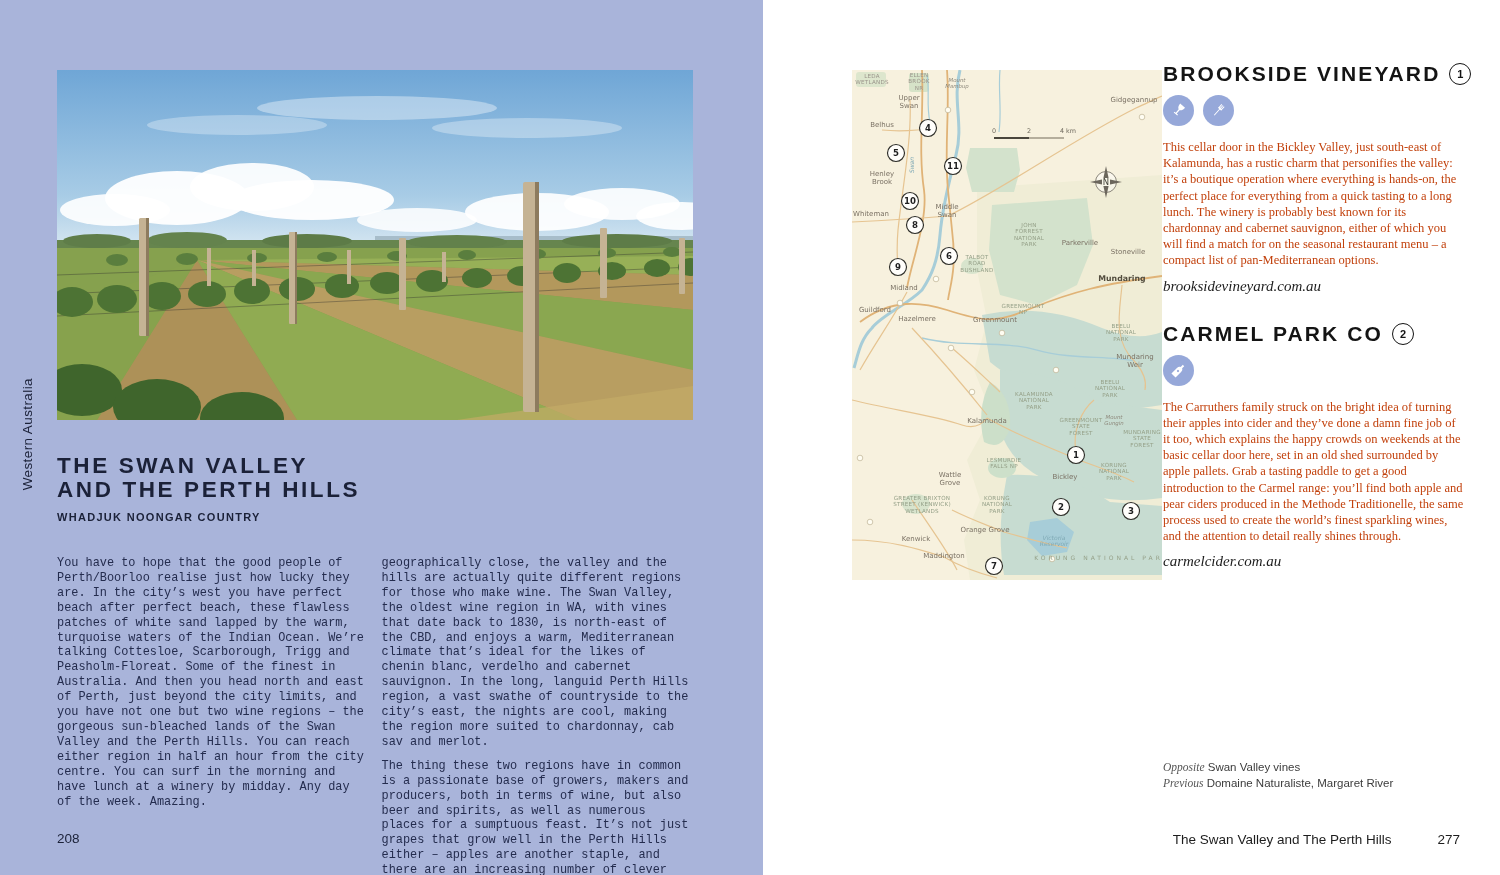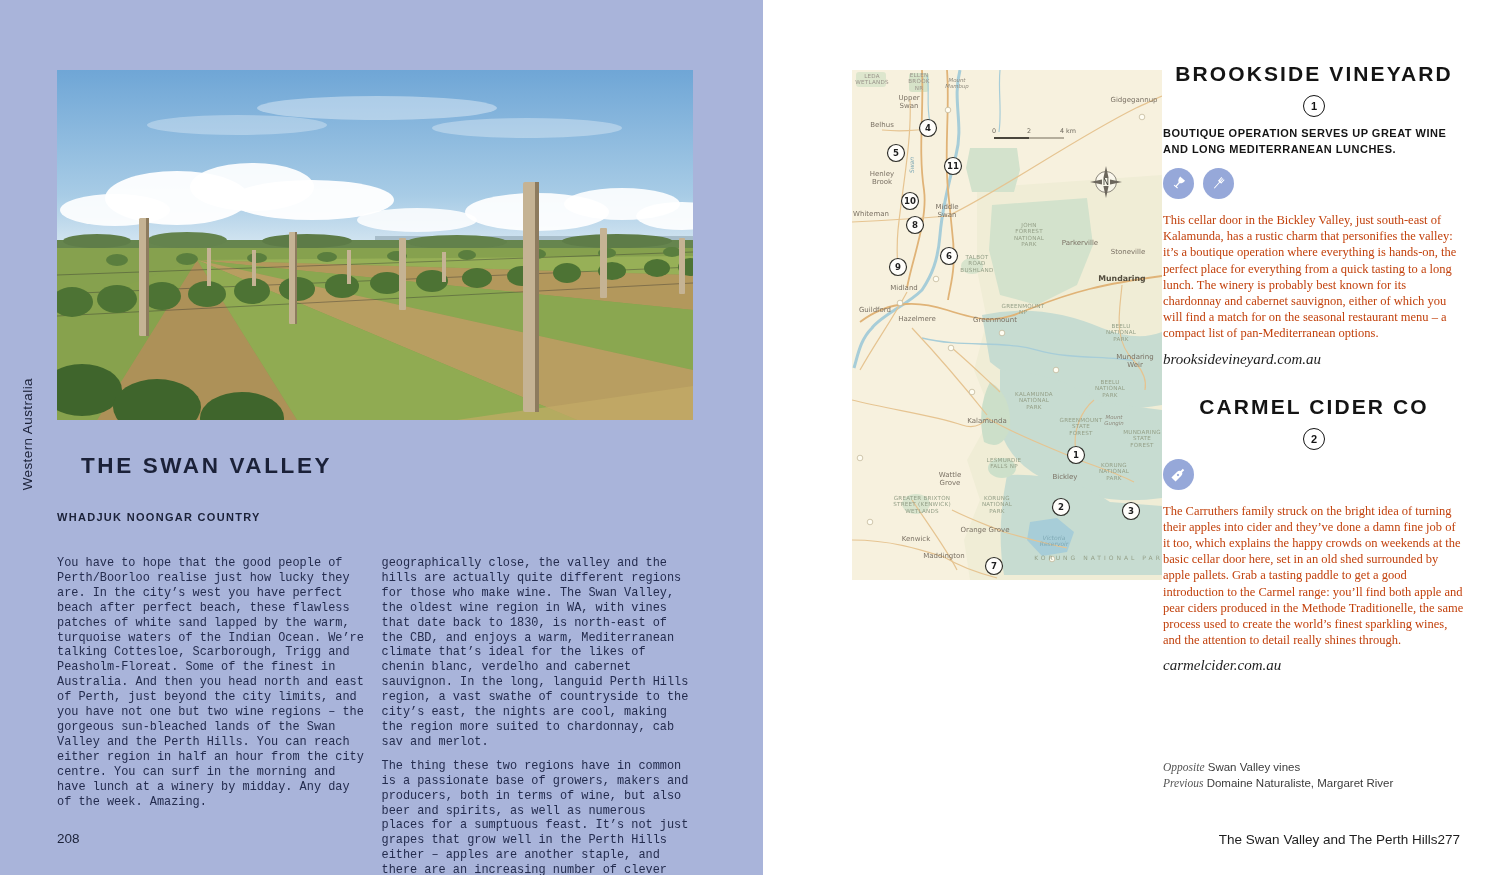--- a/index.html
+++ b/index.html
@@ -15,21 +15,21 @@
   .page-left{width:763px;background:var(--left-page-bg);}
   .page-right{width:737px;background:#ffffff;}
 
   .spine-label{position:absolute;left:20px;top:378px;writing-mode:vertical-rl;transform:rotate(180deg);
     font-size:13.5px;font-weight:500;letter-spacing:.4px;color:var(--title-navy);}
 
   .photo{position:absolute;left:57px;top:70px;width:636px;height:350px;overflow:hidden;}
   .photo svg{display:block;width:100%;height:100%;}
 
   .page-title{position:absolute;left:57px;top:454px;font-size:22.5px;font-weight:700;
-    letter-spacing:2.6px;line-height:24px;color:var(--title-navy);margin-left:24px;}
+    letter-spacing:2.6px;line-height:24px;color:var(--title-navy);}
   .page-subtitle{position:absolute;left:57px;top:511px;font-size:11px;font-weight:700;
     letter-spacing:1.3px;color:var(--title-navy);}
 
   .cols{position:absolute;left:57px;top:556px;width:638px;display:flex;gap:11px;}
   .col{flex:1;}
   .col p{font-family:Liberation Mono, monospace;font-size:11.9px;line-height:14.9px;
     color:var(--ink-navy);margin-bottom:9px;}
   .folio{font-size:13.5px;color:#1d1d1d;}
   .folio-left{position:absolute;left:57px;top:831px;color:var(--title-navy);}
 
@@ -44,37 +44,37 @@
   .peak{font-size:5.4px;font-style:italic;fill:#8e897c;}
   .water{font-size:6px;font-style:italic;fill:#7fa9b5;}
   .scale{font-size:6.4px;fill:#6f6a5e;}
   .compass{font-size:8.5px;fill:#45453c;}
   #map-markers circle{fill:#fffefb;stroke:#2e2e29;stroke-width:1.15;}
   .mnum{font-size:8.6px;font-weight:bold;fill:#1f1f1f;text-anchor:middle;font-family:"DejaVu Sans",sans-serif;}
   .shield{fill:#fffdf2;stroke:#bdb294;stroke-width:.7;}
 
   .entries{position:absolute;left:400px;top:62px;width:302px;}
   .entry h2{font-size:21px;font-weight:700;letter-spacing:2.1px;color:var(--heading-black);
-    display:flex;align-items:center;gap:9px;margin-bottom:9px;white-space:nowrap;flex-direction:column;}
+    display:flex;align-items:center;gap:9px;margin-bottom:9px;white-space:nowrap;}
   .circled{display:inline-flex;width:22px;height:22px;border:1.6px solid #141414;border-radius:50%;
     align-items:center;justify-content:center;font-size:11px;font-weight:700;letter-spacing:0;flex:0 0 auto;}
   .tagline{font-size:11px;font-weight:700;letter-spacing:.5px;line-height:15.5px;
     color:var(--heading-black);margin-bottom:11px;}
   .icon-row{display:flex;gap:9px;margin-bottom:13px;}
   .amenity{width:31px;height:31px;border-radius:50%;background:var(--icon-circle);
     display:flex;align-items:center;justify-content:center;}
   .amenity svg{width:17px;height:17px;}
   .entry-body{font-family:"Liberation Serif",serif;font-size:12.5px;line-height:16.2px;
     color:#c2410c;margin-bottom:9px;}
   .entry-url{font-family:"Liberation Serif",serif;font-style:italic;font-size:15px;
     color:#1d1d1d;margin-bottom:27px;}
 
   .caption{position:absolute;left:400px;top:759px;font-size:11.5px;line-height:16px;color:#3c3c3c;}
   .caption em{font-family:"Liberation Serif",serif;font-style:italic;color:#555;}
-  .folio-right{position:absolute;right:40px;top:832px;display:flex;align-items:center;}
+  .folio-right{position:absolute;right:40px;top:832px;display:flex;gap:46px;align-items:center;}
   .folio-right .num{font-size:13.5px;color:#1d1d1d;}
   .folio-right .rf{font-size:13.5px;color:#1d1d1d;}
 </style>
 </head>
 <body>
 
 <div class="spread">
 
   <div class="page page-left">
     <div class="spine-label">Western Australia</div>
@@ -177,20 +177,21 @@
               <rect x="478" y="112" width="4" height="230"></rect>
               <rect x="89" y="148" width="3" height="118"></rect>
               <rect x="238" y="162" width="2" height="92"></rect>
             </g>
         </g>
       </svg>
     </figure>
 
     <h1 class="page-title">
       <span>THE SWAN VALLEY</span><br>
+      <span>AND THE PERTH HILLS</span>
     </h1>
     <div class="page-subtitle">WHADJUK NOONGAR COUNTRY</div>
 
     <div class="cols">
       <div class="col">
         <p>You have to hope that the good people of Perth/Boorloo realise just how lucky they are. In the city’s west you have perfect beach after perfect beach, these flawless patches of white sand lapped by the warm, turquoise waters of the Indian Ocean. We’re talking Cottesloe, Scarborough, Trigg and Peasholm-Floreat. Some of the finest in Australia. And then you head north and east of Perth, just beyond the city limits, and you have not one but two wine regions – the gorgeous sun-bleached lands of the Swan Valley and the Perth Hills. You can reach either region in half an hour from the city centre. You can surf in the morning and have lunch at a winery by midday. Any day of the week. Amazing.</p>
       </div>
       <div class="col">
         <p>geographically close, the valley and the hills are actually quite different regions for those who make wine. The Swan Valley, the oldest wine region in WA, with vines that date back to 1830, is north-east of the CBD, and enjoys a warm, Mediterranean climate that’s ideal for the likes of chenin blanc, verdelho and cabernet sauvignon. In the long, languid Perth Hills region, a vast swathe of countryside to the city’s east, the nights are cool, making the region more suited to chardonnay, cab sav and merlot.</p>
         <p>The thing these two regions have in common is a passionate base of growers, makers and producers, both in terms of wine, but also beer and spirits, as well as numerous places for a sumptuous feast. It’s not just grapes that grow well in the Perth Hills either – apples are another staple, and there are an increasing number of clever growers turning them into cider.</p>
@@ -364,21 +365,20 @@
           </g>
       </svg>
     </div>
 
     <div class="entries">
       <section class="entry">
         <h2>
           <span>BROOKSIDE VINEYARD</span>
           <span class="circled">1</span>
         </h2>
-        <div class="tagline">BOUTIQUE OPERATION SERVES UP GREAT WINE AND LONG MEDITERRANEAN LUNCHES.</div>
         <div class="icon-row">
           <span class="amenity">
             <svg viewBox="0 0 24 24">
                 <g transform="rotate(40 12 12)" fill="#fff">
                   <path d="M7.5 3h9c0 4.2-1.6 6.8-3.6 7.6V17h2.4v1.6H8.7V17h2.4v-6.4C9.1 9.8 7.5 7.2 7.5 3z"></path>
                 </g>
               </svg>
           </span>
           <span class="amenity">
             <svg viewBox="0 0 24 24">
@@ -390,21 +390,21 @@
                 </g>
               </svg>
           </span>
         </div>
         <p class="entry-body">This cellar door in the Bickley Valley, just south-east of Kalamunda, has a rustic charm that personifies the valley: it’s a boutique operation where everything is hands-on, the perfect place for everything from a quick tasting to a long lunch. The winery is probably best known for its chardonnay and cabernet sauvignon, either of which you will find a match for on the seasonal restaurant menu – a compact list of pan-Mediterranean options.</p>
         <div class="entry-url">brooksidevineyard.com.au</div>
       </section>
 
       <section class="entry">
         <h2>
-          <span>CARMEL CIDER CO</span>
+          <span>CARMEL PARK CO</span>
           <span class="circled">2</span>
         </h2>
         <div class="icon-row">
           <span class="amenity">
             <svg viewBox="0 0 24 24">
                 <g transform="rotate(45 12 12)" fill="#fff">
                   <path d="M10.6 2h2.8v4.2c1.9.9 2.7 2.4 2.7 4.8V22H7.9V11c0-2.4.8-3.9 2.7-4.8z"></path>
                   <circle cx="12" cy="13" r="1.6" fill="#96a8d9"></circle>
                 </g>
               </svg>

